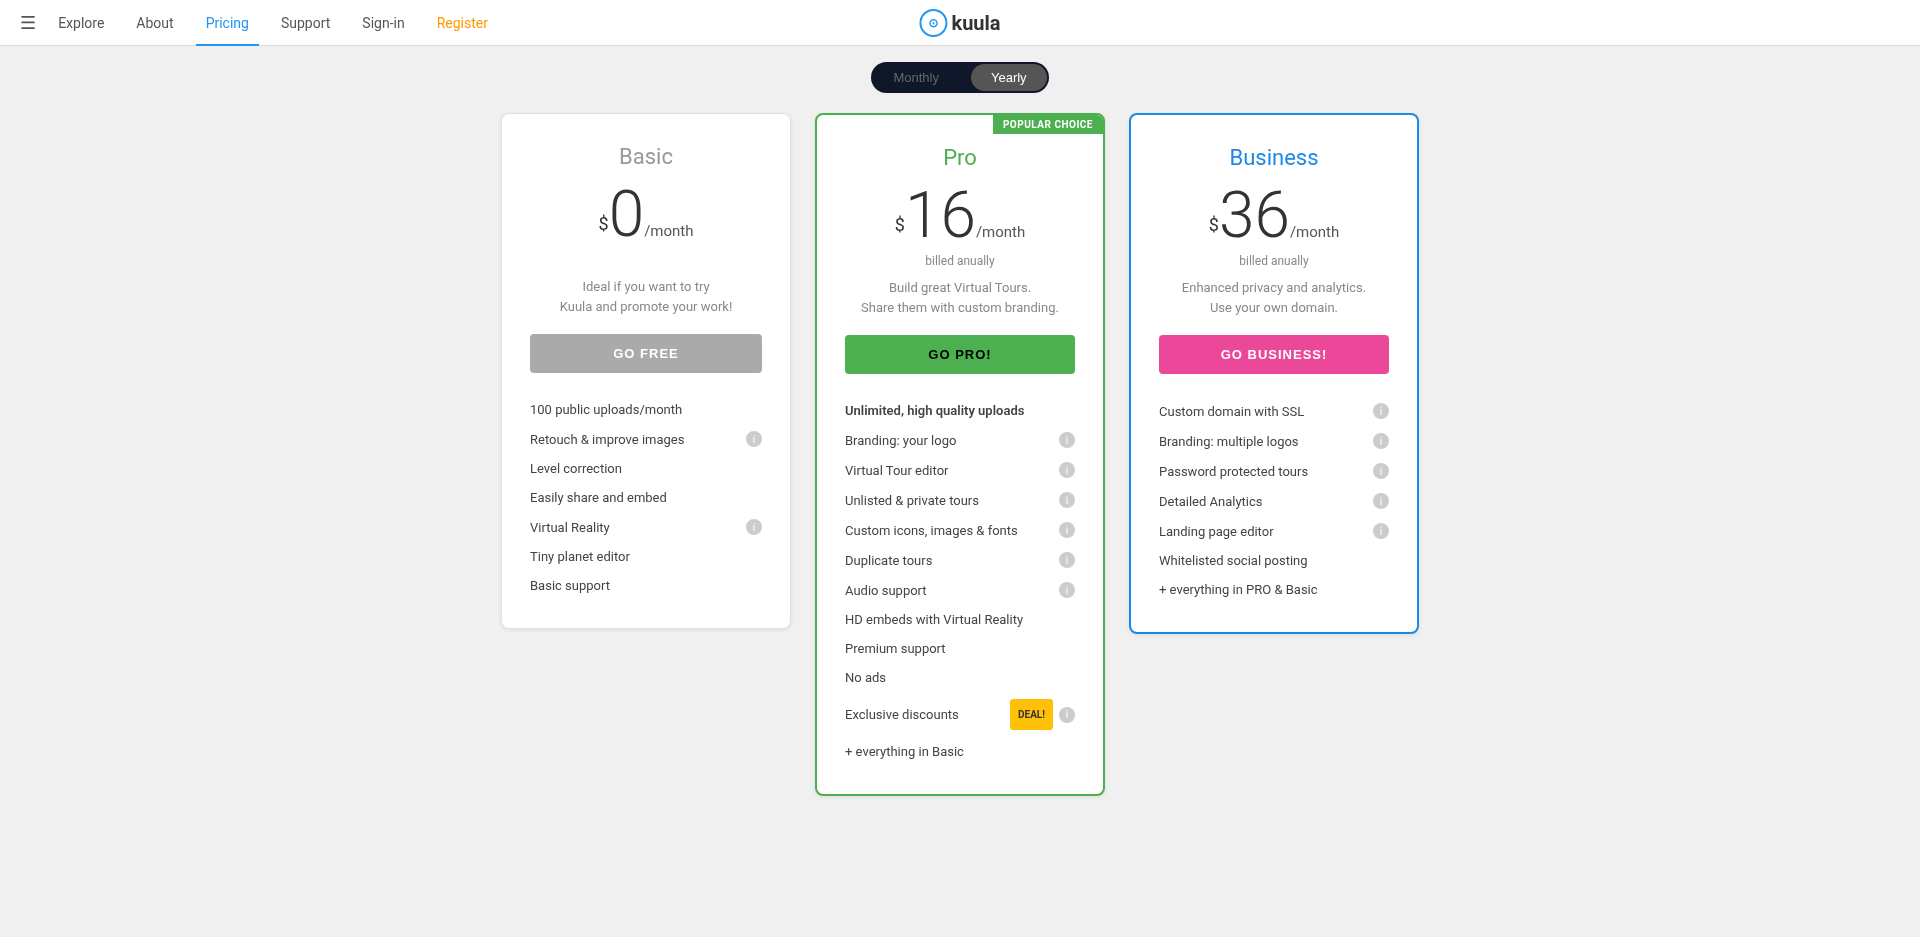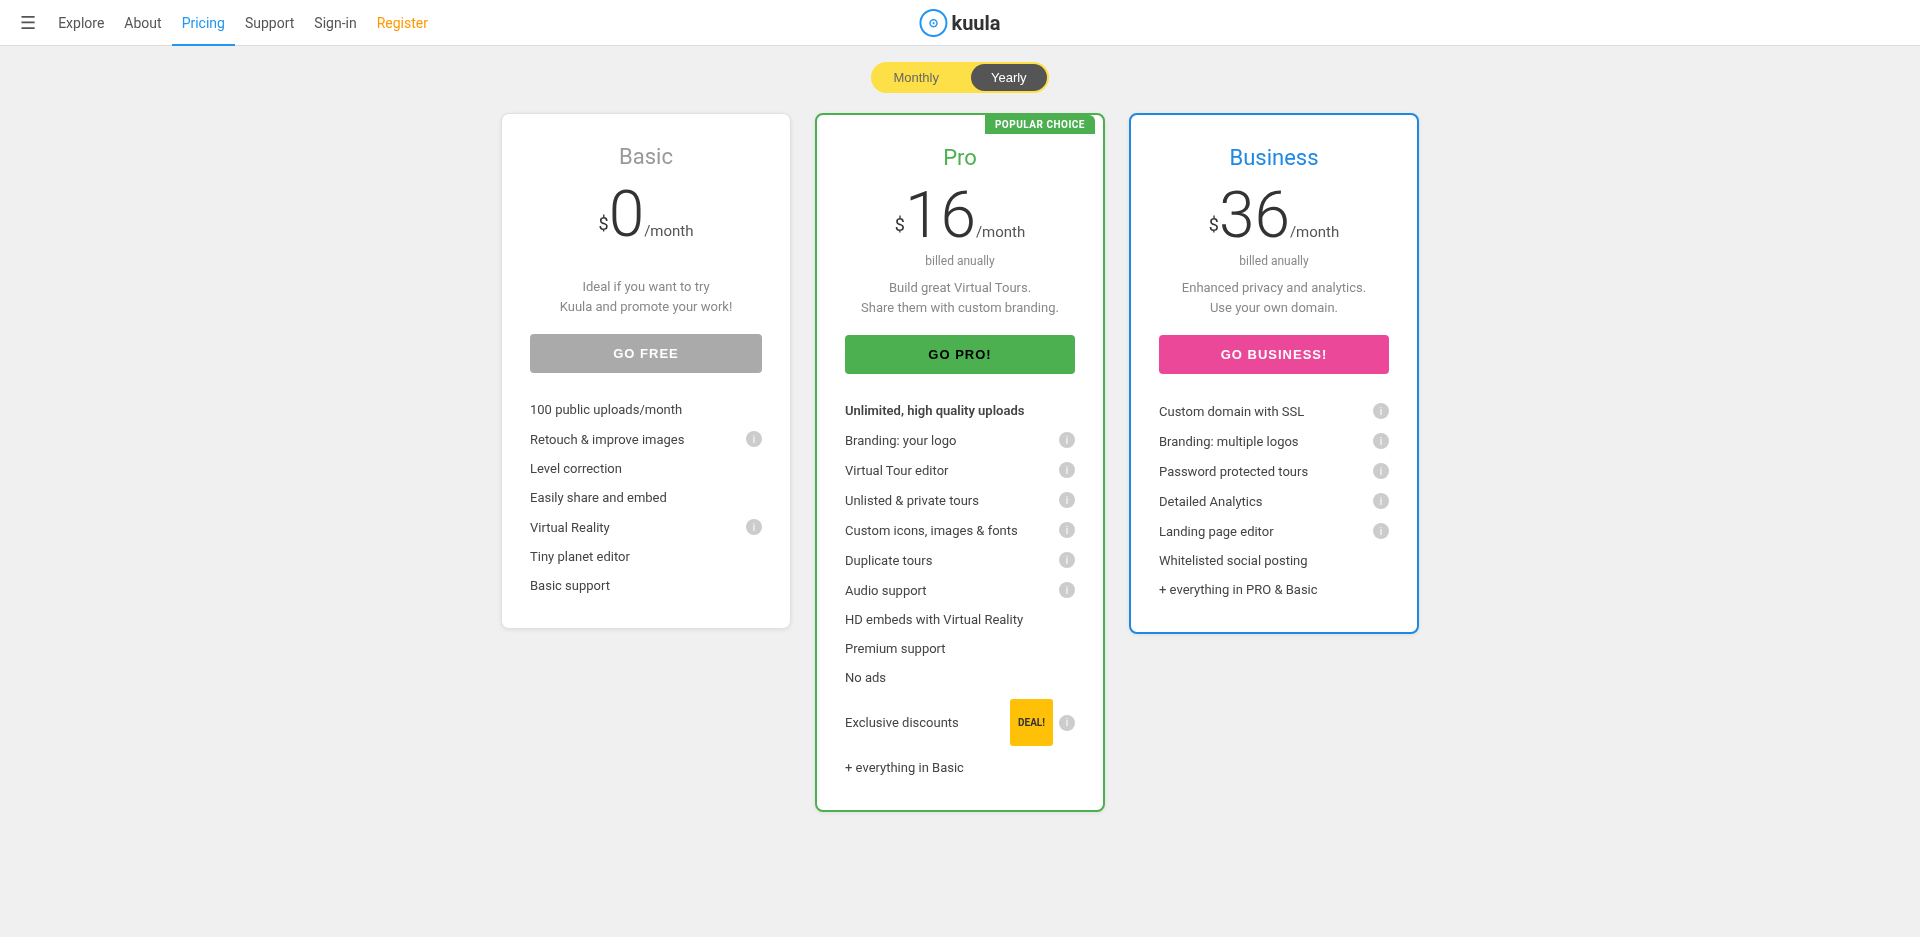--- a/index.html
+++ b/index.html
@@ -9,21 +9,21 @@
     nav {
       background: #fff;
       border-bottom: 1px solid #ddd;
       display: flex;
       align-items: center;
       padding: 0 20px;
       height: 46px;
       position: relative;
     }
     .nav-menu-icon { color: #555; font-size: 18px; margin-right: 12px; cursor: pointer; }
-    .nav-links { display: flex; align-items: center; gap: 0; }
+    .nav-links { display: flex; align-items: center; gap: 12px; }
     .nav-link {
       padding: 0 10px;
       height: 46px;
       line-height: 46px;
       text-decoration: none;
       color: #555;
       font-size: 14px;
       cursor: pointer;
     }
     .nav-link.active { color: #2196f3; border-bottom: 2px solid #2196f3; }
@@ -49,21 +49,21 @@
     }
     .nav-logo-text { font-size: 20px; color: #333; font-weight: 700; }
 
     
     .billing-toggle-wrap {
       display: flex;
       justify-content: center;
       padding: 16px 0 10px;
     }
     .billing-toggle {
-      background: #fde047;
+      background: #0f172a;
       border-radius: 20px;
       display: flex;
       padding: 2px;
       gap: 12px;
     }
     .toggle-btn {
       padding: 6px 20px;
       border-radius: 18px;
       font-size: 13px;
       cursor: pointer;
@@ -95,21 +95,21 @@
       box-shadow: 0 1px 4px rgba(0,0,0,0.08);
       margin: 0 12px;
     }
     .card-basic { border: 1px solid #e0e0e0; }
     .card-pro { border: 2px solid #4caf50; margin-top: 0; }
     .card-business { border: 2px solid #1e88e5; }
 
     
     .popular-badge {
       position: absolute;
-      top: 0; right: 8px;
+      top: 0; right: 0;
       background: #4caf50;
       color: #fff;
       font-size: 10px;
       font-weight: bold;
       padding: 4px 10px;
       border-radius: 0 6px 0 0;
       letter-spacing: 0.5px;
       text-transform: uppercase;
     }
 
@@ -181,21 +181,21 @@
       display: flex; align-items: center; justify-content: center;
       flex-shrink: 0;
       cursor: pointer;
     }
 
     .deal-badge {
       background: #ffc107;
       color: #333;
       font-size: 10px;
       font-weight: bold;
-      padding: 18px 8px;
+      padding: 10px 8px;
       border-radius: 3px;
       text-transform: uppercase;
     }
     .feature-item-right {
       display: flex;
       align-items: center;
       gap: 6px;
     }
   </style>
 </head>

